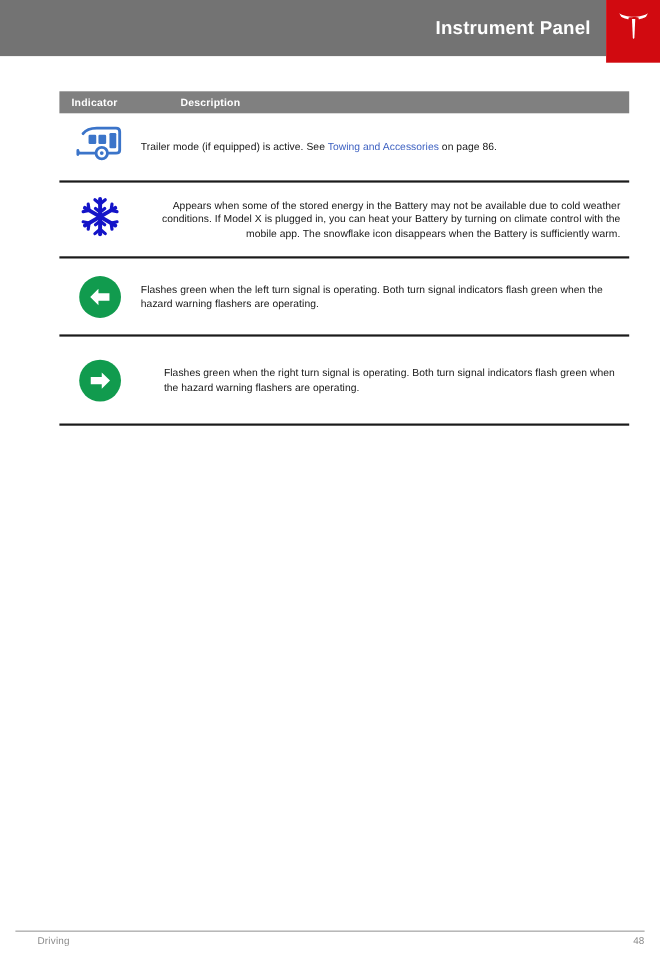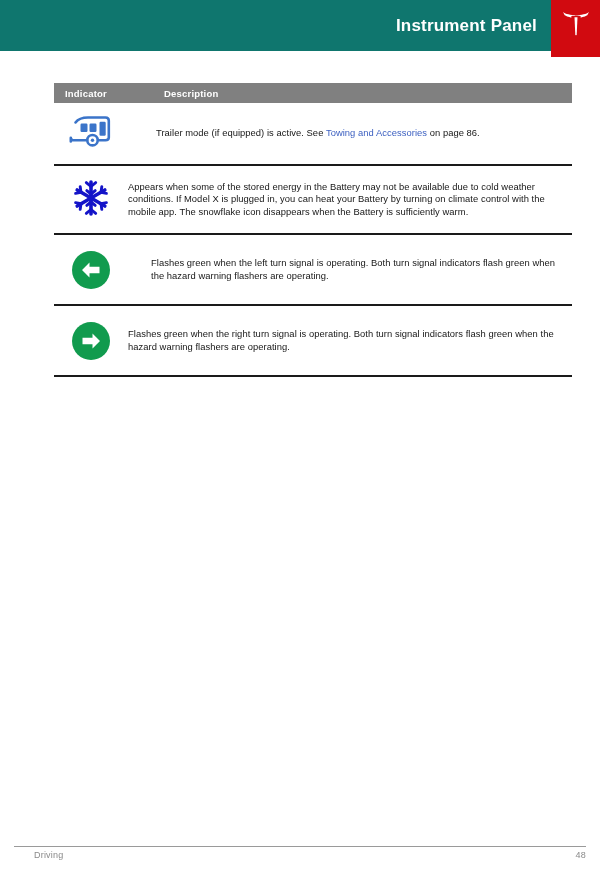--- a/index.html
+++ b/index.html
@@ -21,21 +21,21 @@
     position: relative;
     width: 600px;
     height: 58px;
   }
   .header-bar {
     position: absolute;
     left: 0;
     top: 0;
     width: 551px;
     height: 51px;
-    background: #0f766e;
+    background: #737373;
     display: flex;
     align-items: center;
     justify-content: flex-end;
   }
   .header-title {
     color: #ffffff;
     font-size: 17px;
     font-weight: bold;
     letter-spacing: 0.2px;
     padding-right: 14px;
@@ -89,24 +89,24 @@
     letter-spacing: 0.2px;
     padding-left: 36px;
   }
 
   .table-row {
     display: flex;
     align-items: flex-start;
     border-bottom: 2px solid #1a1a1a;
     box-sizing: border-box;
   }
-  .row-r1 { height: 63px; gap: 28px; }
-  .row-r2 { height: 69px; }
-  .row-r3 { height: 71px; gap: 23px; }
-  .row-r4 { height: 71px; }
+  .row-r1 { height: 63px; }
+  .row-r2 { height: 69px; text-align: right; }
+  .row-r3 { height: 71px; }
+  .row-r4 { height: 81px; gap: 21px; }
 
   .cell-icon {
     width: 74px;
     flex: 0 0 74px;
     display: flex;
     align-items: center;
     justify-content: center;
     align-self: center;
   }
   .cell-desc {

